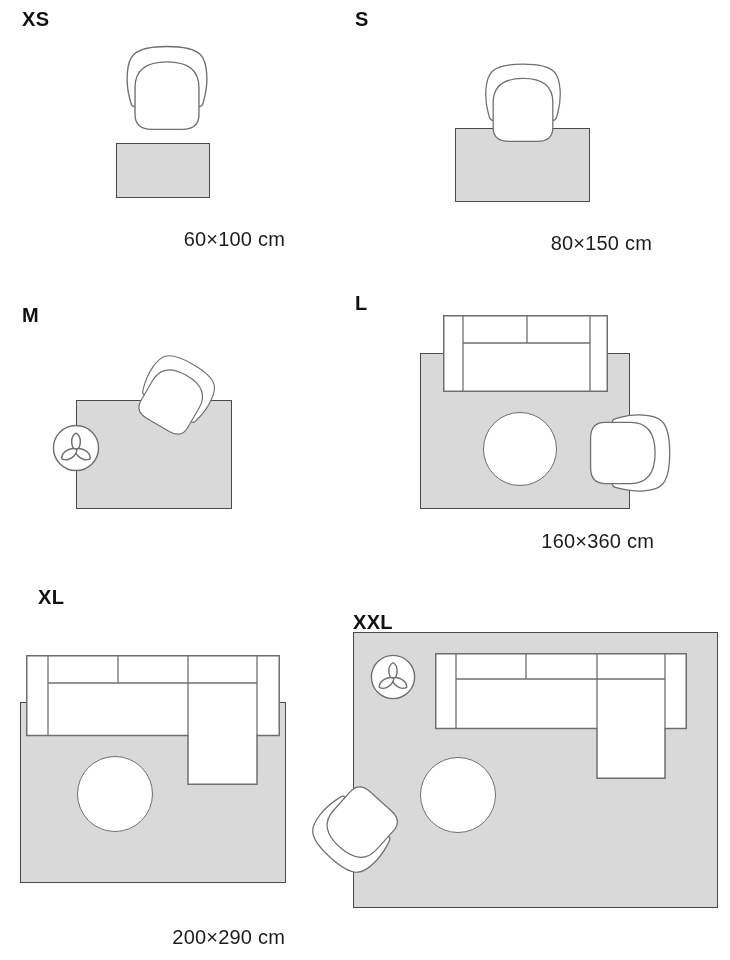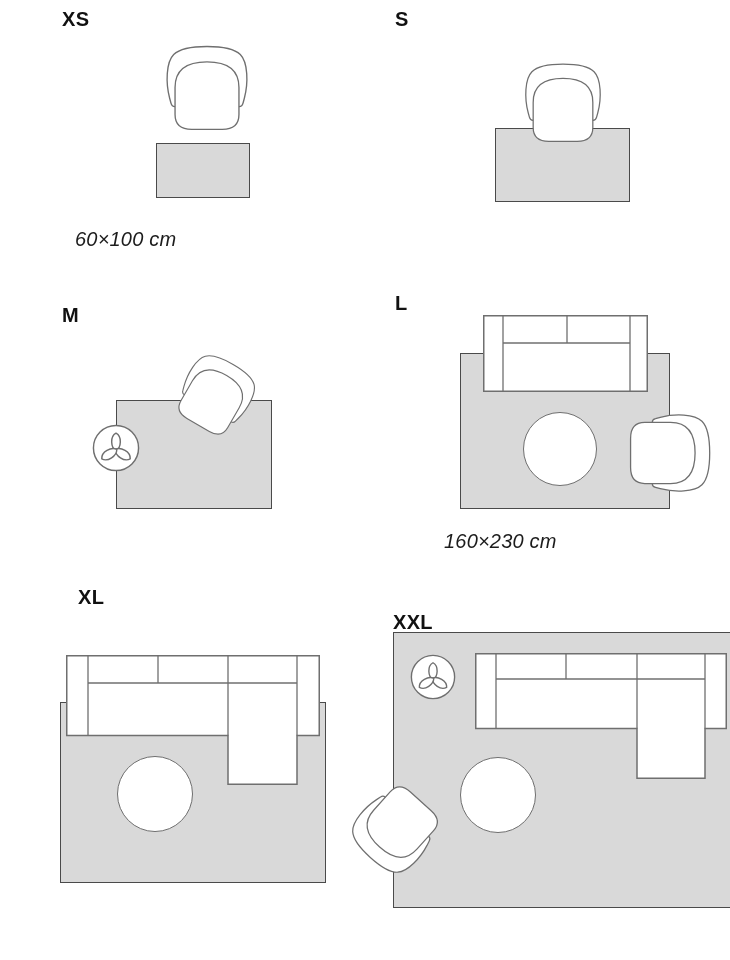--- a/index.html
+++ b/index.html
@@ -9,28 +9,28 @@
     --furniture-fill:#ffffff;
     --furniture-stroke:#6f6f6f;
     --label-text:#111111;
     --caption-text:#1c1c1c;
   }
   html,body{margin:0;padding:0;background:var(--background);}
   .canvas{
     position:relative;width:730px;height:960px;background:var(--background);
     font-family:"Liberation Sans",sans-serif;overflow:hidden;
   }
-  .group{position:absolute;inset:0;margin-left:40px;}
+  .group{position:absolute;inset:0;}
   .size-label{
     position:absolute;font-size:20px;font-weight:bold;color:var(--label-text);
     line-height:1.1;letter-spacing:.3px;
   }
   .caption{
     position:absolute;font-size:20px;color:var(--caption-text);
-    text-align:left;line-height:1.1;letter-spacing:.2px;font-style:italic;
+    text-align:right;line-height:1.1;letter-spacing:.2px;
   }
   .rug{
     position:absolute;background:var(--rug-fill);
     border:1px solid var(--rug-border);box-sizing:border-box;
   }
   svg.furn{position:absolute;overflow:visible;}
   .f{fill:var(--furniture-fill);stroke:var(--furniture-stroke);stroke-width:1.5;stroke-linejoin:round;}
   .sline{stroke:var(--furniture-stroke);stroke-width:1.3;fill:none;}
   .sofa-outline{fill:var(--furniture-fill);stroke:var(--furniture-stroke);stroke-width:1.5;stroke-linejoin:miter;}
   .round-table{
@@ -66,20 +66,21 @@
     <div class="rug" style="left:116px;top:143px;width:94px;height:55px"></div>
     <div class="caption" style="left:35px;top:228px;width:250px">60×100 cm</div>
   </div>
 
   <div class="group">
     <div class="size-label" style="left:355px;top:8px">S</div>
     <div class="rug" style="left:455px;top:128px;width:135px;height:74px"></div>
     <svg class="furn" viewBox="0 0 100 97" style="left:481px;top:58px;width:84px;height:88px">
         <use href="#chair"></use>
       </svg>
+    <div class="caption" style="left:402px;top:232px;width:250px">80×150 cm</div>
   </div>
 
   <div class="group">
     <div class="size-label" style="left:22px;top:304px">M</div>
     <div class="rug" style="left:76px;top:400px;width:156px;height:109px"></div>
     <svg class="furn" viewBox="0 0 100 97" style="left:138px;top:355px;width:76px;height:78px;transform:rotate(30deg)">
         <use href="#chair"></use>
       </svg>
     <svg class="furn" viewBox="0 0 50 50" style="left:52px;top:424px;width:48px;height:48px">
         <use href="#plant"></use>
@@ -93,35 +94,36 @@
       <rect class="sofa-outline" x="0.75" y="0.75" width="163.5" height="75.5"></rect>
       <line class="sline" x1="20" y1="0.75" x2="20" y2="76.25"></line>
       <line class="sline" x1="147" y1="0.75" x2="147" y2="76.25"></line>
       <line class="sline" x1="20" y1="28" x2="147" y2="28"></line>
       <line class="sline" x1="84" y1="0.75" x2="84" y2="28"></line>
     </svg>
     <div class="round-table" style="left:483px;top:412px;width:74px;height:74px"></div>
     <svg class="furn" viewBox="0 0 100 97" style="left:588px;top:411px;width:86px;height:84px;transform:rotate(90deg)">
         <use href="#chair"></use>
       </svg>
-    <div class="caption" style="left:404px;top:530px;width:250px">160×230 cm</div>
+    <div class="caption" style="left:404px;top:530px;width:250px">160×360 cm</div>
   </div>
 
   <div class="group">
     <div class="size-label" style="left:38px;top:586px">XL</div>
     <div class="rug" style="left:20px;top:702px;width:266px;height:181px"></div>
     <svg class="furn" viewBox="0 0 254 130" style="left:26px;top:655px;width:254px;height:130px">
       <path class="sofa-outline" d="M0.75 0.75 H253.25 V80.5 H231 V129.25 H162 V80.5 H0.75 Z"></path>
       <line class="sline" x1="22" y1="0.75" x2="22" y2="80.5"></line>
       <line class="sline" x1="22" y1="28" x2="231" y2="28"></line>
       <line class="sline" x1="92" y1="0.75" x2="92" y2="28"></line>
       <line class="sline" x1="162" y1="0.75" x2="162" y2="80.5"></line>
       <line class="sline" x1="231" y1="0.75" x2="231" y2="80.5"></line>
     </svg>
     <div class="round-table" style="left:77px;top:756px;width:76px;height:76px"></div>
+    <div class="caption" style="left:35px;top:926px;width:250px">200×290 cm</div>
   </div>
 
   <div class="group">
     <div class="size-label" style="left:353px;top:611px">XXL</div>
     <div class="rug" style="left:353px;top:632px;width:365px;height:276px"></div>
     <svg class="furn" viewBox="0 0 50 50" style="left:370px;top:654px;width:46px;height:46px">
         <use href="#plant"></use>
       </svg>
     <svg class="furn" viewBox="0 0 252 126" style="left:435px;top:653px;width:252px;height:126px">
       <path class="sofa-outline" d="M0.75 0.75 H251.25 V75.5 H230 V125.25 H162 V75.5 H0.75 Z"></path>

